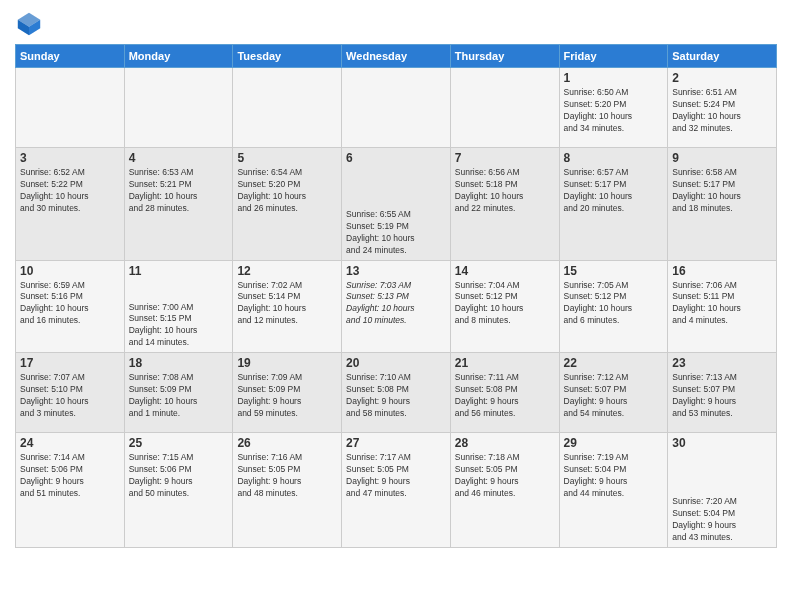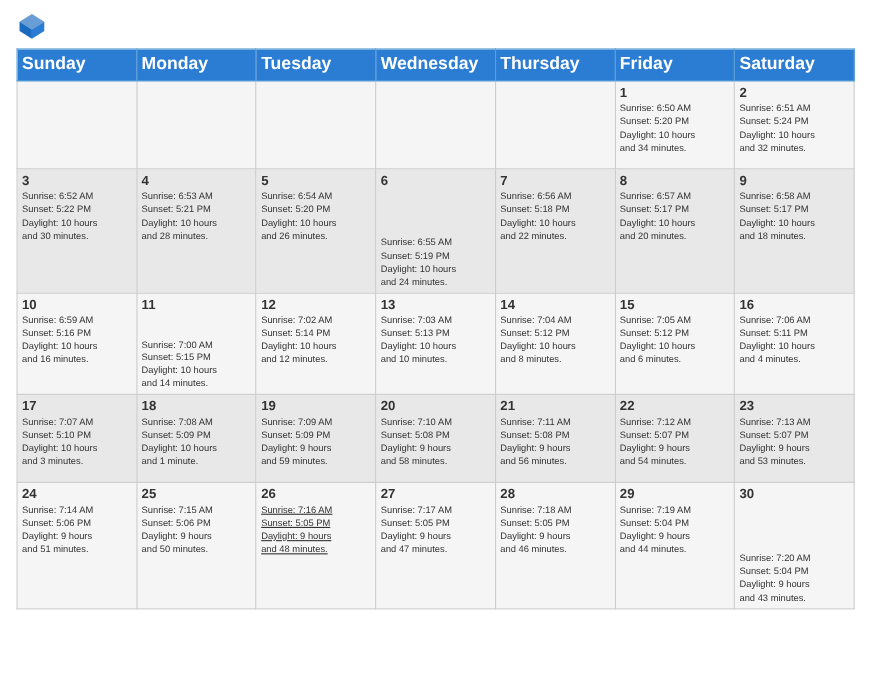--- a/index.html
+++ b/index.html
@@ -58,21 +58,21 @@
       color: #555;
     }
     table {
       width: 100%;
       border-collapse: collapse;
       table-layout: fixed;
     }
     thead tr th {
       background-color: #2b7cd3;
       color: #fff;
-      font-size: 16px;
+      font-size: 11px;
       font-weight: bold;
       padding: 5px 4px;
       text-align: left;
       border: 1px solid #5a9fd4;
     }
     tbody tr td {
       vertical-align: top;
       font-size: 9px;
       color: #333;
       padding: 3px 4px;
@@ -230,21 +230,21 @@
           </td>
           <td>
             <span class="day-number">12</span>
             <div class="day-info" style="white-space: pre-line;">Sunrise: 7:02 AM
 Sunset: 5:14 PM
 Daylight: 10 hours
 and 12 minutes.</div>
           </td>
           <td>
             <span class="day-number">13</span>
-            <div class="day-info" style="white-space: pre-line;">Sunrise: 7:03 AM
+            <div class="day-info" style="white-space: pre-line; font-style: italic;">Sunrise: 7:03 AM
 Sunset: 5:13 PM
 Daylight: 10 hours
 and 10 minutes.</div>
           </td>
           <td>
             <span class="day-number">14</span>
             <div class="day-info" style="white-space: pre-line;">Sunrise: 7:04 AM
 Sunset: 5:12 PM
 Daylight: 10 hours
 and 8 minutes.</div>
@@ -325,21 +325,21 @@
           </td>
           <td>
             <span class="day-number">25</span>
             <div class="day-info" style="white-space: pre-line;">Sunrise: 7:15 AM
 Sunset: 5:06 PM
 Daylight: 9 hours
 and 50 minutes.</div>
           </td>
           <td>
             <span class="day-number">26</span>
-            <div class="day-info" style="white-space: pre-line; text-decoration: underline;">Sunrise: 7:16 AM
+            <div class="day-info" style="white-space: pre-line;">Sunrise: 7:16 AM
 Sunset: 5:05 PM
 Daylight: 9 hours
 and 48 minutes.</div>
           </td>
           <td>
             <span class="day-number">27</span>
             <div class="day-info" style="white-space: pre-line;">Sunrise: 7:17 AM
 Sunset: 5:05 PM
 Daylight: 9 hours
 and 47 minutes.</div>

